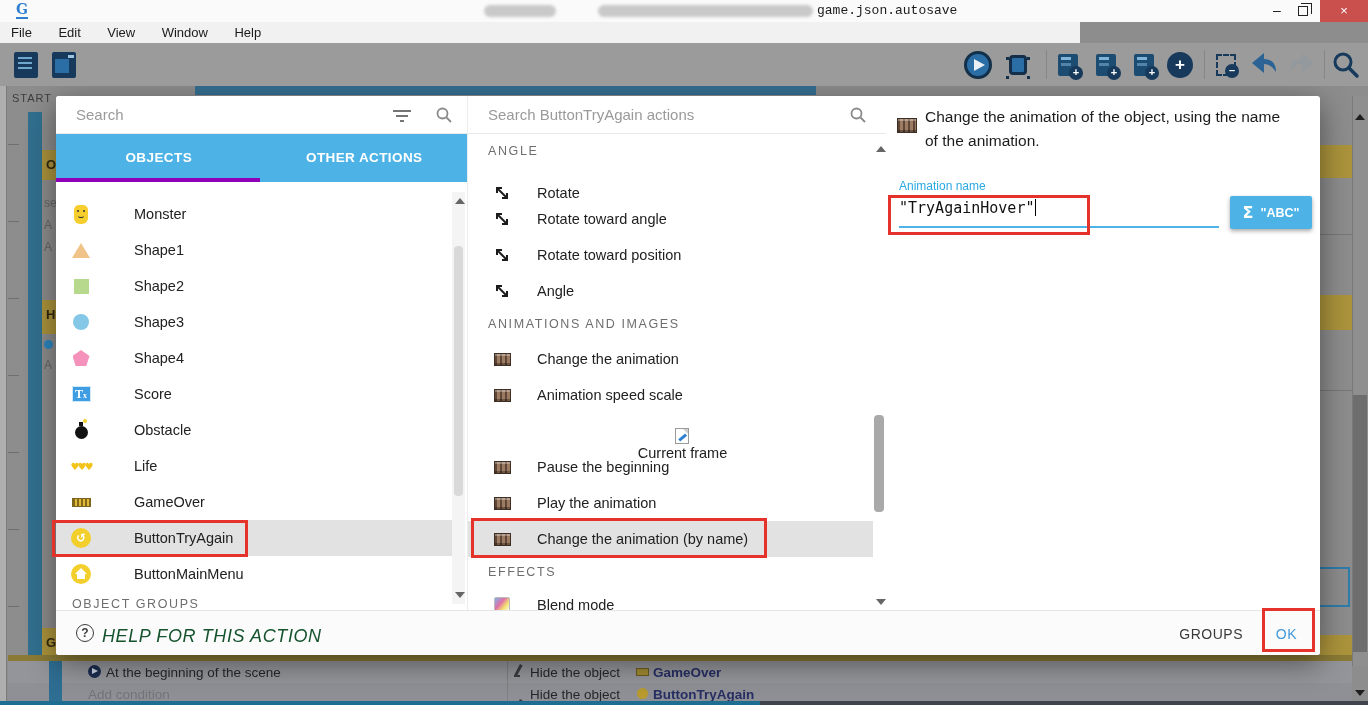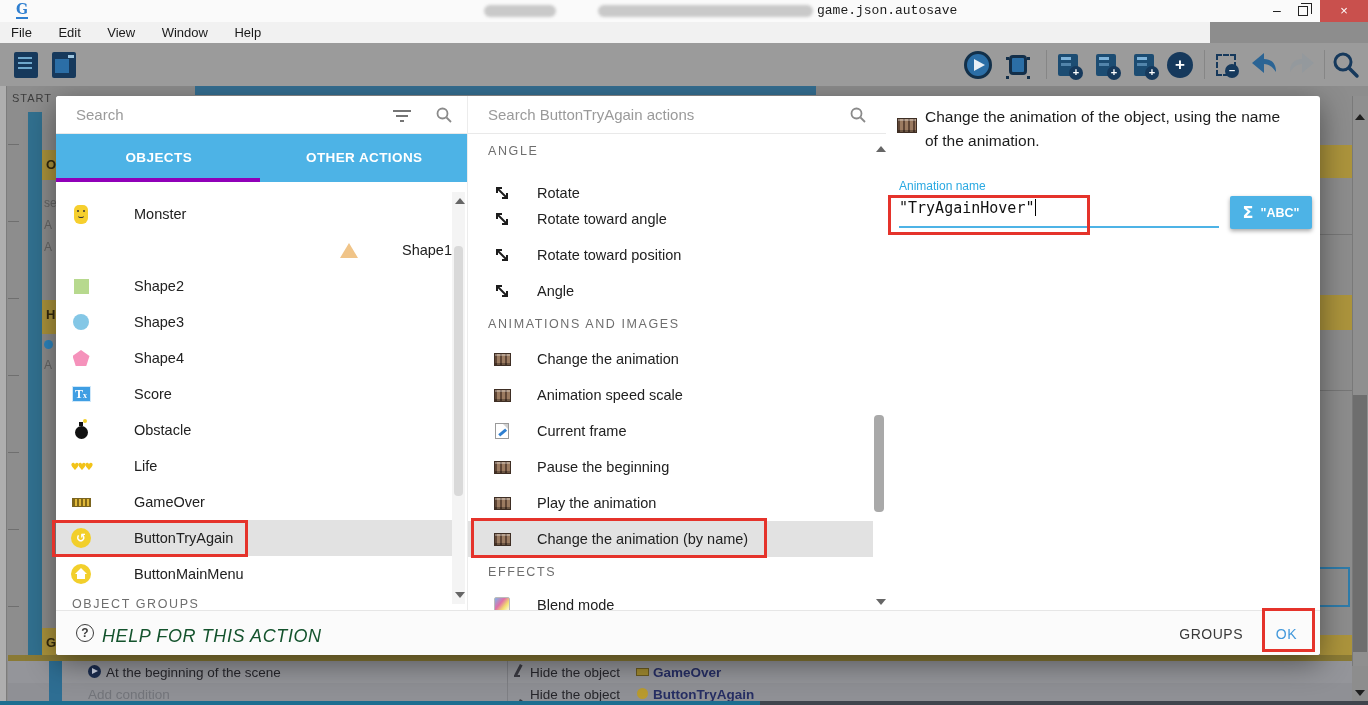--- a/index.html
+++ b/index.html
@@ -13,21 +13,21 @@
   .redact { background:#c9c9c9; border-radius:6px; filter:blur(1.5px); }
   .redact1 { left:484px; top:5px; width:72px; height:12px; }
   .redact2 { left:598px; top:5px; width:215px; height:12px; }
   .win-title { left:817px; top:3px; font-size:13px; color:#1b1b1b;font-family:Liberation Mono, monospace; }
   .btn-min { left:1262px; top:0; width:30px; height:22px; text-align:center; font-size:14px; color:#222; line-height:20px; }
   .btn-restore { left:1298px; top:6px; width:10px; height:10px; border:1px solid #222; }
   .btn-restore::before { content:""; position:absolute; left:2px; top:-4px; width:10px; height:10px; border:1px solid #222; border-bottom:none; border-left:none; }
   .btn-close { left:1320px; top:0; width:48px; height:22px; background:#c9504d; color:#fff; text-align:center; font-size:13px; line-height:21px; }
 
   
-  .menubar { left:0; top:22px; width:1210px; height:21px; background:#f1f1f1; z-index:60; }
+  .menubar { left:0; top:22px; width:1080px; height:21px; background:#f1f1f1; z-index:60; }
   .menubar span { display:inline-block; padding:0 11px; font-size:13px; color:#1a1a1a; line-height:21px; }
 
   
   .toolbar { left:0; top:43px; width:1368px; height:43px; background:#9b9b9b; z-index:60; }
   .tsep { top:7px; width:1px; height:29px; background:#868686; }
   .ticon { top:6px; width:32px; height:31px; display:flex; align-items:center; justify-content:center; }
   .ic-pm { width:24px; height:26px; background:#16395c; border-radius:2px; position:relative; }
   .ic-pm::before { content:""; position:absolute; left:4px; top:5px; width:14px; height:2px; background:#6fa8cc; box-shadow:0 5px 0 #6fa8cc, 0 10px 0 #6fa8cc; }
   .ic-scene { width:24px; height:26px; background:#16395c; border-radius:2px; position:relative; }
   .ic-scene::before { content:""; position:absolute; left:3px; top:7px; width:14px; height:14px; background:#2b6ea6; }
@@ -306,21 +306,21 @@
     <div class="tab">OTHER ACTIONS</div>
   </div>
   <div class="d tab-underline"></div>
 
   <div class="d olist-row" style="top:100px;">
       <span class="oicon">
         <span class="i-monster"></span>
       </span>
       <span class="lbl">Monster</span>
     </div>
-  <div class="d olist-row" style="top:136px;justify-content:flex-end;">
+  <div class="d olist-row" style="top:136px;">
       <span class="oicon">
         <span class="i-tri"></span>
       </span>
       <span class="lbl">Shape1</span>
     </div>
   <div class="d olist-row" style="top:172px;">
       <span class="oicon">
         <span class="i-sq"></span>
       </span>
       <span class="lbl">Shape2</span>
@@ -438,21 +438,21 @@
           <span class="i-film"></span>
         </span>
         <span class="lbl">Change the animation</span>
       </div>
     <div class="d alist-row" style="top:281px;">
         <span class="aicon">
           <span class="i-film"></span>
         </span>
         <span class="lbl">Animation speed scale</span>
       </div>
-    <div class="d alist-row" style="top:317px;">
+    <div class="d alist-row" style="top:331px;flex-direction:column;">
         <span class="aicon">
           <span class="i-frame"></span>
         </span>
         <span class="lbl">Current frame</span>
       </div>
     <div class="d alist-row" style="top:353px;">
         <span class="aicon">
           <span class="i-film"></span>
         </span>
         <span class="lbl">Pause the beginning</span>

